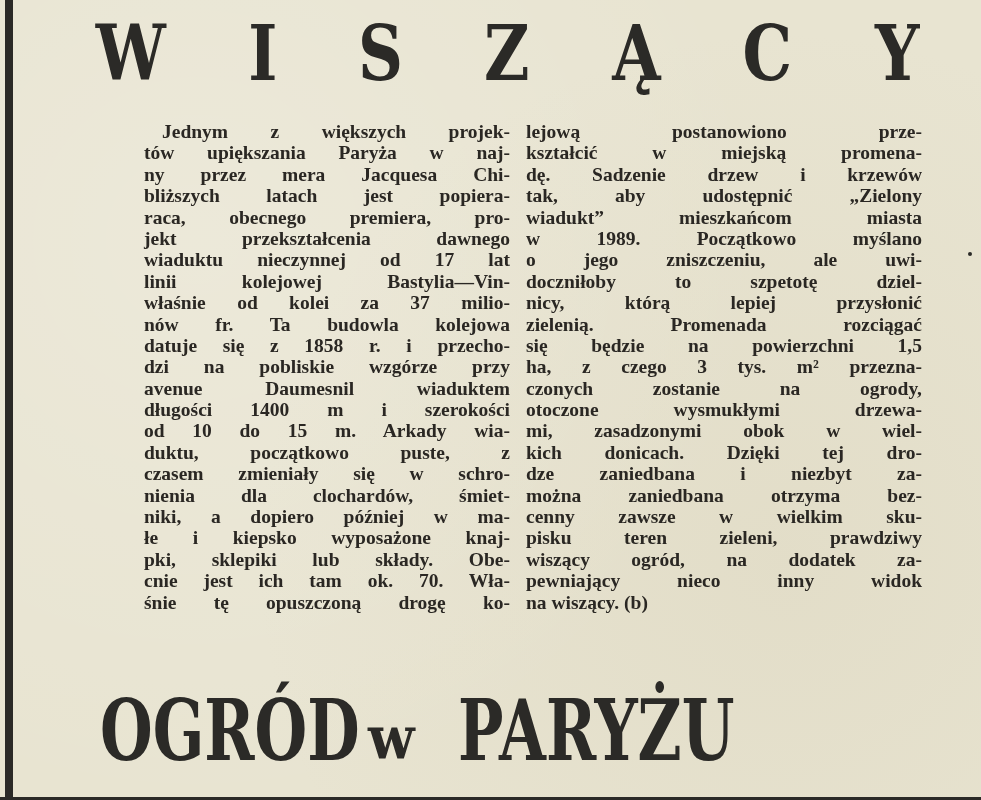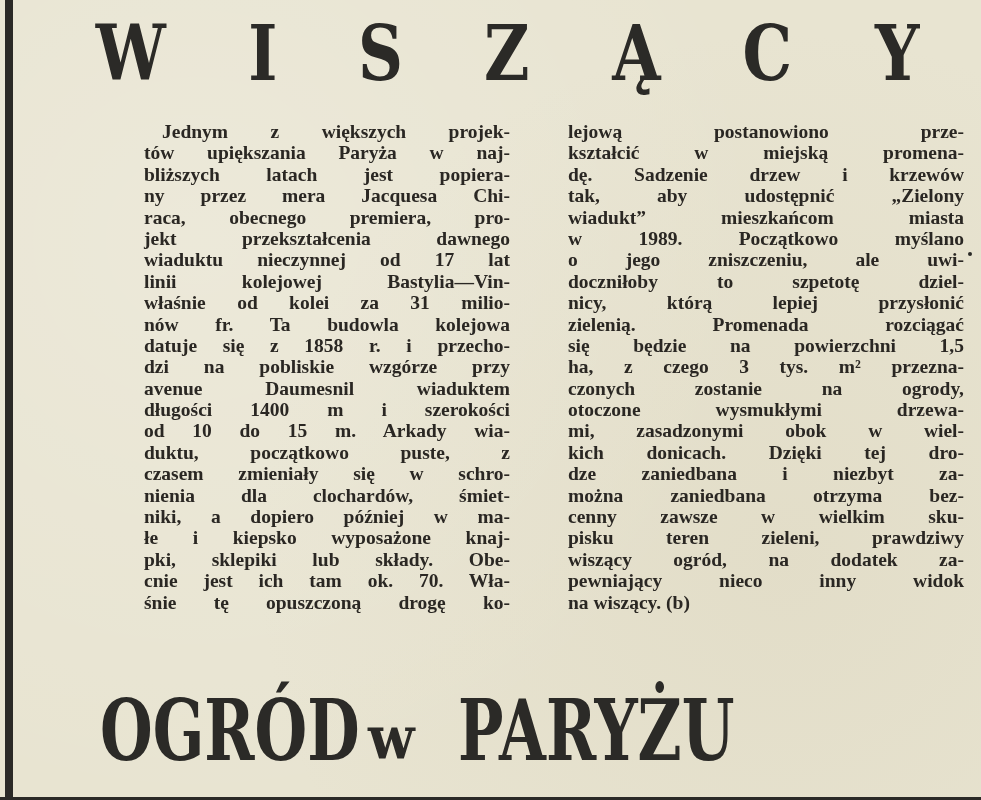--- a/index.html
+++ b/index.html
@@ -86,21 +86,21 @@
   .column {
     position: absolute;
     top: 121px;
     font-family: "Liberation Serif", serif;
     font-weight: bold;
     font-size: 19.5px;
     line-height: 21.4px;
     color: #2a2723;
   }
   .col-left { left: 108px; width: 366px; margin-left: 36px; }
-  .col-right { left: 526px; width: 396px; margin-left: 42px; }
+  .col-right { left: 526px; width: 396px; }
   .line {
     display: block;
     height: 21.4px;
     white-space: nowrap;
     text-align: justify;
     text-align-last: justify;
     overflow: visible;
   }
   .line.indent { padding-left: 18px; }
   .line.last { text-align-last: left; }
@@ -125,27 +125,27 @@
   <span>S</span>
   <span>Z</span>
   <span>Ą</span>
   <span>C</span>
   <span>Y</span>
 </div>
 
 <div class="column col-left">
   <span class="line indent">Jednym z większych projek-</span>
   <span class="line">tów upiększania Paryża w naj-</span>
+  <span class="line">ny przez mera Jacquesa Chi-</span>
   <span class="line">bliższych latach jest popiera-</span>
-  <span class="line">ny przez mera Jacquesa Chi-</span>
   <span class="line">raca, obecnego premiera, pro-</span>
   <span class="line">jekt przekształcenia dawnego</span>
   <span class="line">wiaduktu nieczynnej od 17 lat</span>
   <span class="line">linii kolejowej Bastylia—Vin-</span>
-  <span class="line">właśnie od kolei za 31 milio-</span>
+  <span class="line">właśnie od kolei za 37 milio-</span>
   <span class="line">nów fr. Ta budowla kolejowa</span>
   <span class="line">datuje się z 1858 r. i przecho-</span>
   <span class="line">dzi na pobliskie wzgórze przy</span>
   <span class="line">avenue Daumesnil wiaduktem</span>
   <span class="line">długości 1400 m i szerokości</span>
   <span class="line">od 10 do 15 m. Arkady wia-</span>
   <span class="line">duktu, początkowo puste, z</span>
   <span class="line">czasem zmieniały się w schro-</span>
   <span class="line">nienia dla clochardów, śmiet-</span>
   <span class="line">niki, a dopiero później w ma-</span>

